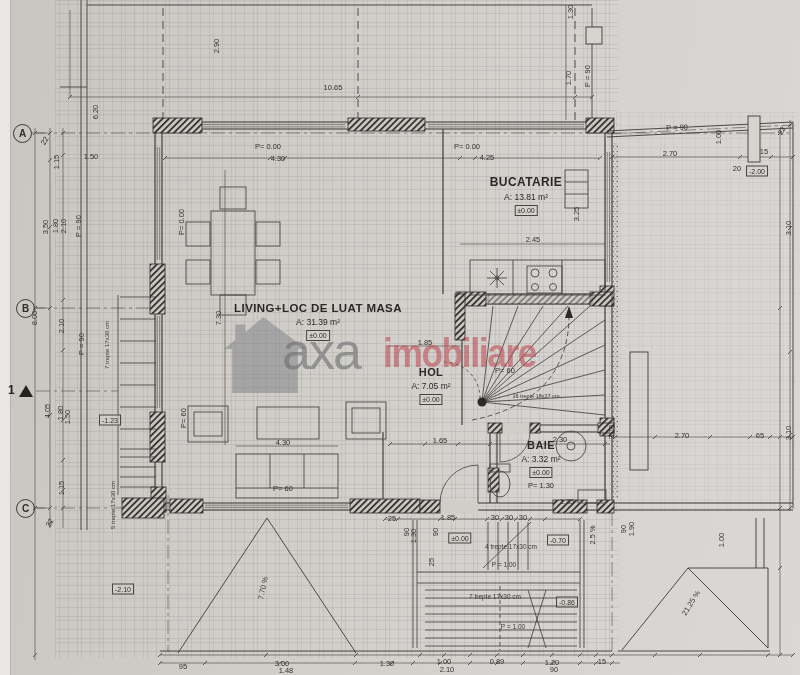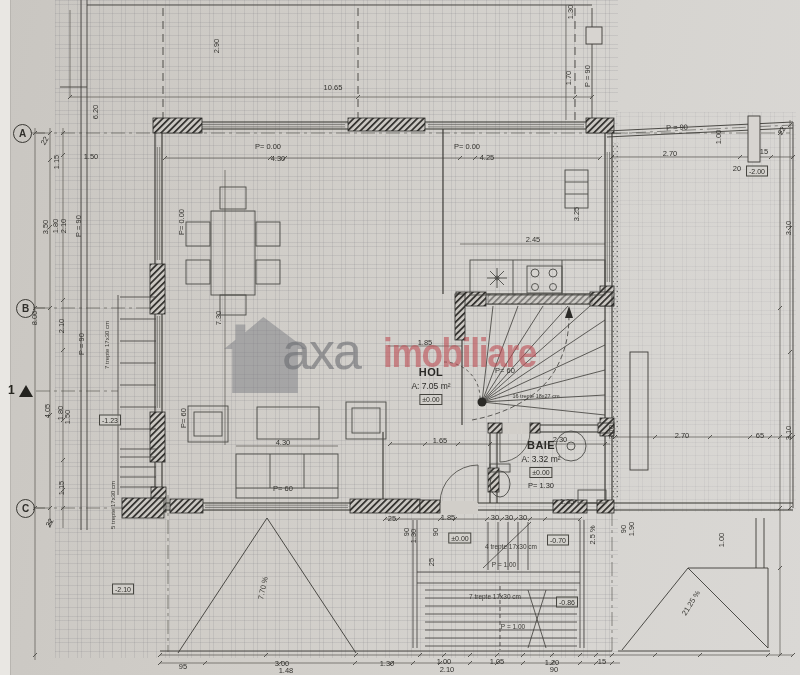--- a/index.html
+++ b/index.html
@@ -242,21 +242,21 @@
       <span class="dim" style="left: 414px; top: 536px; transform: translate(-50%, -50%) rotate(-90deg);">1.30</span>
       <span class="dim" style="left: 436px; top: 532px; transform: translate(-50%, -50%) rotate(-90deg);">90</span>
       <span class="dim" style="left: 432px; top: 562px; transform: translate(-50%, -50%) rotate(-90deg);">25</span>
       <span class="dim" style="left: 593px; top: 535px; transform: translate(-50%, -50%) rotate(-90deg);">2.5 %</span>
       <span class="dim" style="left: 183px; top: 667px; transform: translate(-50%, -50%);">95</span>
       <span class="dim" style="left: 282px; top: 664px; transform: translate(-50%, -50%);">3.00</span>
       <span class="dim" style="left: 286px; top: 671px; transform: translate(-50%, -50%);">1.48</span>
       <span class="dim" style="left: 387px; top: 664px; transform: translate(-50%, -50%);">1.30</span>
       <span class="dim" style="left: 444px; top: 662px; transform: translate(-50%, -50%);">1.00</span>
       <span class="dim" style="left: 447px; top: 670px; transform: translate(-50%, -50%);">2.10</span>
-      <span class="dim" style="left: 497px; top: 662px; transform: translate(-50%, -50%);">1.05</span>
+      <span class="dim" style="left: 497px; top: 662px; transform: translate(-50%, -50%);">0.89</span>
       <span class="dim" style="left: 552px; top: 663px; transform: translate(-50%, -50%);">1.20</span>
       <span class="dim" style="left: 554px; top: 670px; transform: translate(-50%, -50%);">90</span>
       <span class="dim" style="left: 602px; top: 662px; transform: translate(-50%, -50%);">15</span>
       <span class="dim" style="left: 682px; top: 436px; transform: translate(-50%, -50%);">2.70</span>
       <span class="dim" style="left: 760px; top: 436px; transform: translate(-50%, -50%);">65</span>
       <span class="dim" style="left: 612px; top: 432px; transform: translate(-50%, -50%) rotate(-90deg);">3.10</span>
       <span class="dim" style="left: 624px; top: 529px; transform: translate(-50%, -50%) rotate(-90deg);">90</span>
       <span class="dim" style="left: 632px; top: 529px; transform: translate(-50%, -50%) rotate(-90deg);">1.90</span>
       <span class="dim" style="left: 722px; top: 540px; transform: translate(-50%, -50%) rotate(-90deg);">1.00</span>
       <span class="dim" style="left: 789px; top: 228px; transform: translate(-50%, -50%) rotate(-90deg);">3.10</span>
@@ -269,20 +269,30 @@
       <span class="ann" style="left: 107px; top: 345px; transform: translate(-50%, -50%) rotate(-90deg); font-size: 6px;">7 trepte 17x30 cm</span>
       <span class="ann" style="left: 113px; top: 505px; transform: translate(-50%, -50%) rotate(-90deg); font-size: 6px;">5 trepte 17x30 cm</span>
       <span class="ann" style="left: 263px; top: 588px; transform: translate(-50%, -50%) rotate(-78deg); font-size: 7.5px;">7.70 %</span>
       <span class="ann" style="left: 691px; top: 603px; transform: translate(-50%, -50%) rotate(-58deg); font-size: 7.5px;">21.25 %</span>
       <span class="lvl" style="left: 110px; top: 420px; transform: translate(-50%, -50%);">-1.23</span>
       <span class="lvl" style="left: 123px; top: 589px; transform: translate(-50%, -50%);">-2.10</span>
       <span class="lvl" style="left: 460px; top: 538px; transform: translate(-50%, -50%);">±0.00</span>
       <span class="lvl" style="left: 558px; top: 540px; transform: translate(-50%, -50%);">-0.70</span>
       <span class="lvl" style="left: 567px; top: 602px; transform: translate(-50%, -50%);">-0.86</span>
       <span class="lvl" style="left: 757px; top: 171px; transform: translate(-50%, -50%);">-2.00</span>
+      <div class="room" style="left: 526px; top: 175px;">
+        <div class="rname" style="font-size: 12px;">BUCATARIE</div>
+        <div class="rarea">A: 13.81 m²</div>
+        <span class="lvl">±0.00</span>
+      </div>
+      <div class="room" style="left: 318px; top: 302px;">
+        <div class="rname" style="font-size: 11.5px;">LIVING+LOC DE LUAT MASA</div>
+        <div class="rarea">A: 31.39 m²</div>
+        <span class="lvl">±0.00</span>
+      </div>
       <div class="room" style="left: 431px; top: 366px;">
         <div class="rname" style="font-size: 11px;">HOL</div>
         <div class="rarea">A: 7.05 m²</div>
         <span class="lvl">±0.00</span>
       </div>
       <div class="room" style="left: 541px; top: 439px;">
         <div class="rname" style="font-size: 11px;">BAIE</div>
         <div class="rarea">A: 3.32 m²</div>
         <span class="lvl">±0.00</span>
         <div class="rextra">P= 1.30</div>

